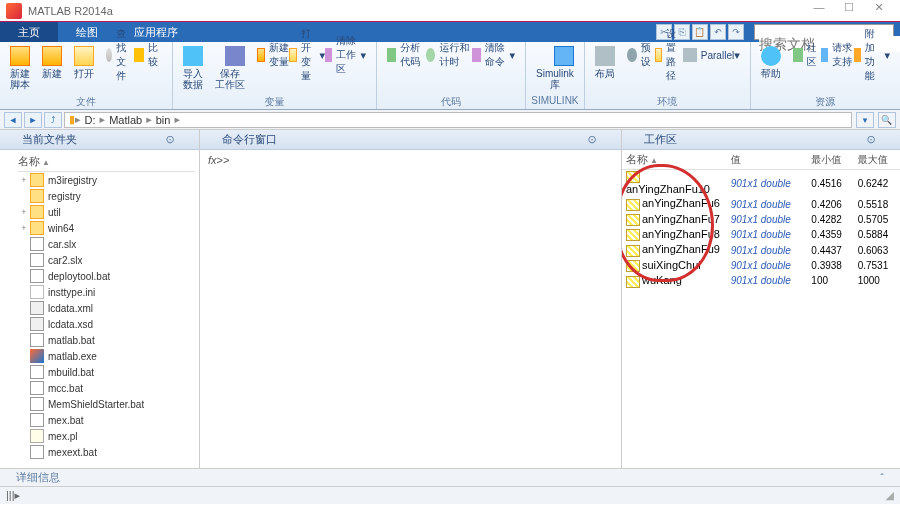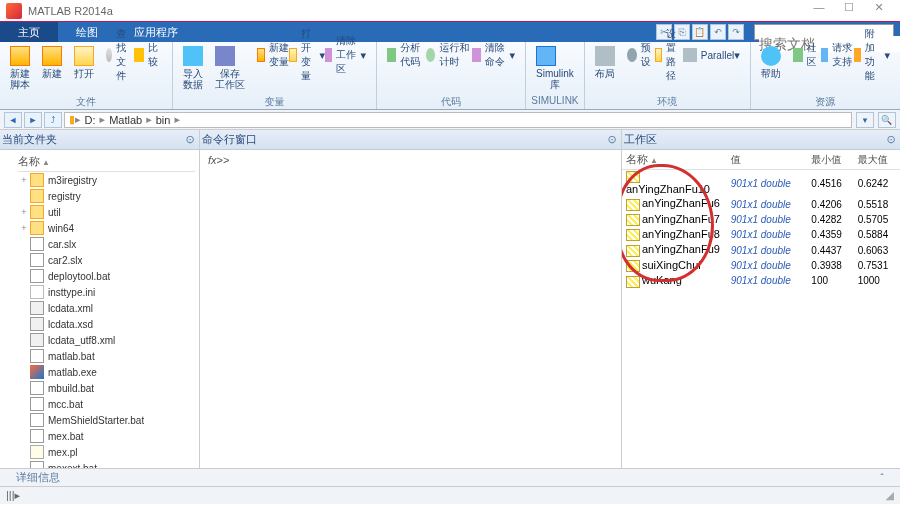--- a/index.html
+++ b/index.html
@@ -12,21 +12,21 @@
 .tab-strip { height: 20px; background: #2a6bb7; display: flex; }
 .tab-strip .tab { padding: 0 18px; color: #fff; line-height: 20px; cursor: pointer; }
 .tab-strip .tab.active { background: #1a4a8a; }
 .tab-strip .spacer { flex: 1; }
 .tab-strip .search-docs { width: 140px; height: 16px; margin: 2px 6px; background: #fff; border: 1px solid #999; display: flex; align-items: center; padding: 0 4px; }
 .tab-strip .search-docs input { border: none; outline: none; flex: 1; font-size: 14px; color: #999; margin-top: 24px; }
 .ribbon { height: 68px; background: linear-gradient(#f8fbff,#e6eff8); border-bottom: 1px solid #9ab; display: flex; }
 .ribbon-group { border-right: 1px solid #c0cfe0; padding: 2px 4px; display: flex; flex-direction: column; }
 .ribbon-group .items { display: flex; flex: 1; align-items: flex-start; }
 .ribbon-group .label { text-align: center; color: #5a7aa0; font-size: 10px; height: 12px; }
-.rb-btn { display: flex; flex-direction: column; align-items: flex-start; padding: 2px 6px; cursor: pointer; color: #2a4a7a; }
+.rb-btn { display: flex; flex-direction: column; align-items: flex-end; padding: 2px 6px; cursor: pointer; color: #2a4a7a; }
 .rb-btn .ico { width: 20px; height: 20px; margin-bottom: 2px; }
 .rb-btn span { font-size: 10px; line-height: 11px; text-align: center; white-space: nowrap; }
 .rb-small-list { display: flex; flex-direction: row; padding: 2px 6px; }
 .rb-small { display: flex; align-items: center; color: #2a4a7a; cursor: pointer; height: 18px; }
 .rb-small .ico { width: 14px; height: 14px; margin-right: 4px; }
 .rb-small span { font-size: 10px; }
 .ico.doc { background: linear-gradient(#ffe082,#ffb300); border: 1px solid #f57c00; }
 .ico.folder { background: linear-gradient(#fff3c4,#ffd54f); border: 1px solid #f9a825; }
 .ico.find { background: linear-gradient(#e0e0e0,#bdbdbd); border-radius: 50%; }
 .ico.compare { background: #ffc107; }
@@ -43,21 +43,21 @@
 .ico.support { background: #64b5f6; }
 .ico.addons { background: #ffa726; }
 .address-bar { height: 20px; background: #f0f4f8; border-bottom: 1px solid #ccc; display: flex; align-items: center; padding: 0 4px; }
 .address-bar .nav-btn { width: 18px; height: 16px; background: #eaf2fa; border: 1px solid #b0c4de; margin-right: 2px; text-align: center; cursor: pointer; color: #2a6bb7; line-height: 14px; font-size: 9px; }
 .address-bar .path { flex: 1; background: #fff; border: 1px solid #bbb; height: 16px; display: flex; align-items: center; padding: 0 4px; }
 .address-bar .path .seg { padding: 0 4px; color: #333; cursor: pointer; }
 .address-bar .path .sep { color: #888; }
 .address-bar .mag-btn { width: 18px; height: 16px; margin-left: 4px; border: 1px solid #b0c4de; text-align: center; cursor: pointer; line-height: 14px; font-size: 9px; color: #2a6bb7; }
 .panels { height: 338px; display: flex; }
 .panel { border-right: 1px solid #ccc; display: flex; flex-direction: column; }
-.panel-header { height: 20px; background: linear-gradient(#e6eef8,#d6e2f0); border-bottom: 1px solid #bcd; display: flex; align-items: center; padding: 0 2px; color: #2a4a7a; }
+.panel-header { height: 20px; background: linear-gradient(#e6eef8,#d6e2f0); border-bottom: 1px solid #bcd; display: flex; align-items: center; padding: 0 22px; color: #2a4a7a; }
 .panel-header .title { flex: 1; }
 .panel-header .btn { width: 14px; text-align: center; color: #5a7aa0; cursor: pointer; }
 .file-panel { width: 200px; }
 .file-tree { flex: 1; overflow: auto; padding: 2px 4px; background: #fff; display: flex; }
 .file-tree .gutter { width: 14px; }
 .file-tree .list { flex: 1; }
 .file-tree .col-head { color: #555; font-size: 10px; border-bottom: 1px solid #e0e0e0; padding: 2px 0; }
 .file-row { display: flex; align-items: center; height: 16px; cursor: pointer; }
 .file-row .tw { width: 12px; text-align: center; color: #888; font-size: 9px; }
 .file-row .fico { width: 14px; height: 14px; margin-right: 4px; flex-shrink: 0; }
@@ -315,25 +315,20 @@
               <span class="fico xml"></span>
               <span>lcdata.xml</span>
             </div>
             <div class="file-row">
               <span class="tw"></span>
               <span class="fico xml"></span>
               <span>lcdata.xsd</span>
             </div>
             <div class="file-row">
               <span class="tw"></span>
-              <span class="fico xml"></span>
-              <span>lcdata_utf8.xml</span>
-            </div>
-            <div class="file-row">
-              <span class="tw"></span>
               <span class="fico bat"></span>
               <span>matlab.bat</span>
             </div>
             <div class="file-row">
               <span class="tw"></span>
               <span class="fico exe"></span>
               <span>matlab.exe</span>
             </div>
             <div class="file-row">
               <span class="tw"></span>

